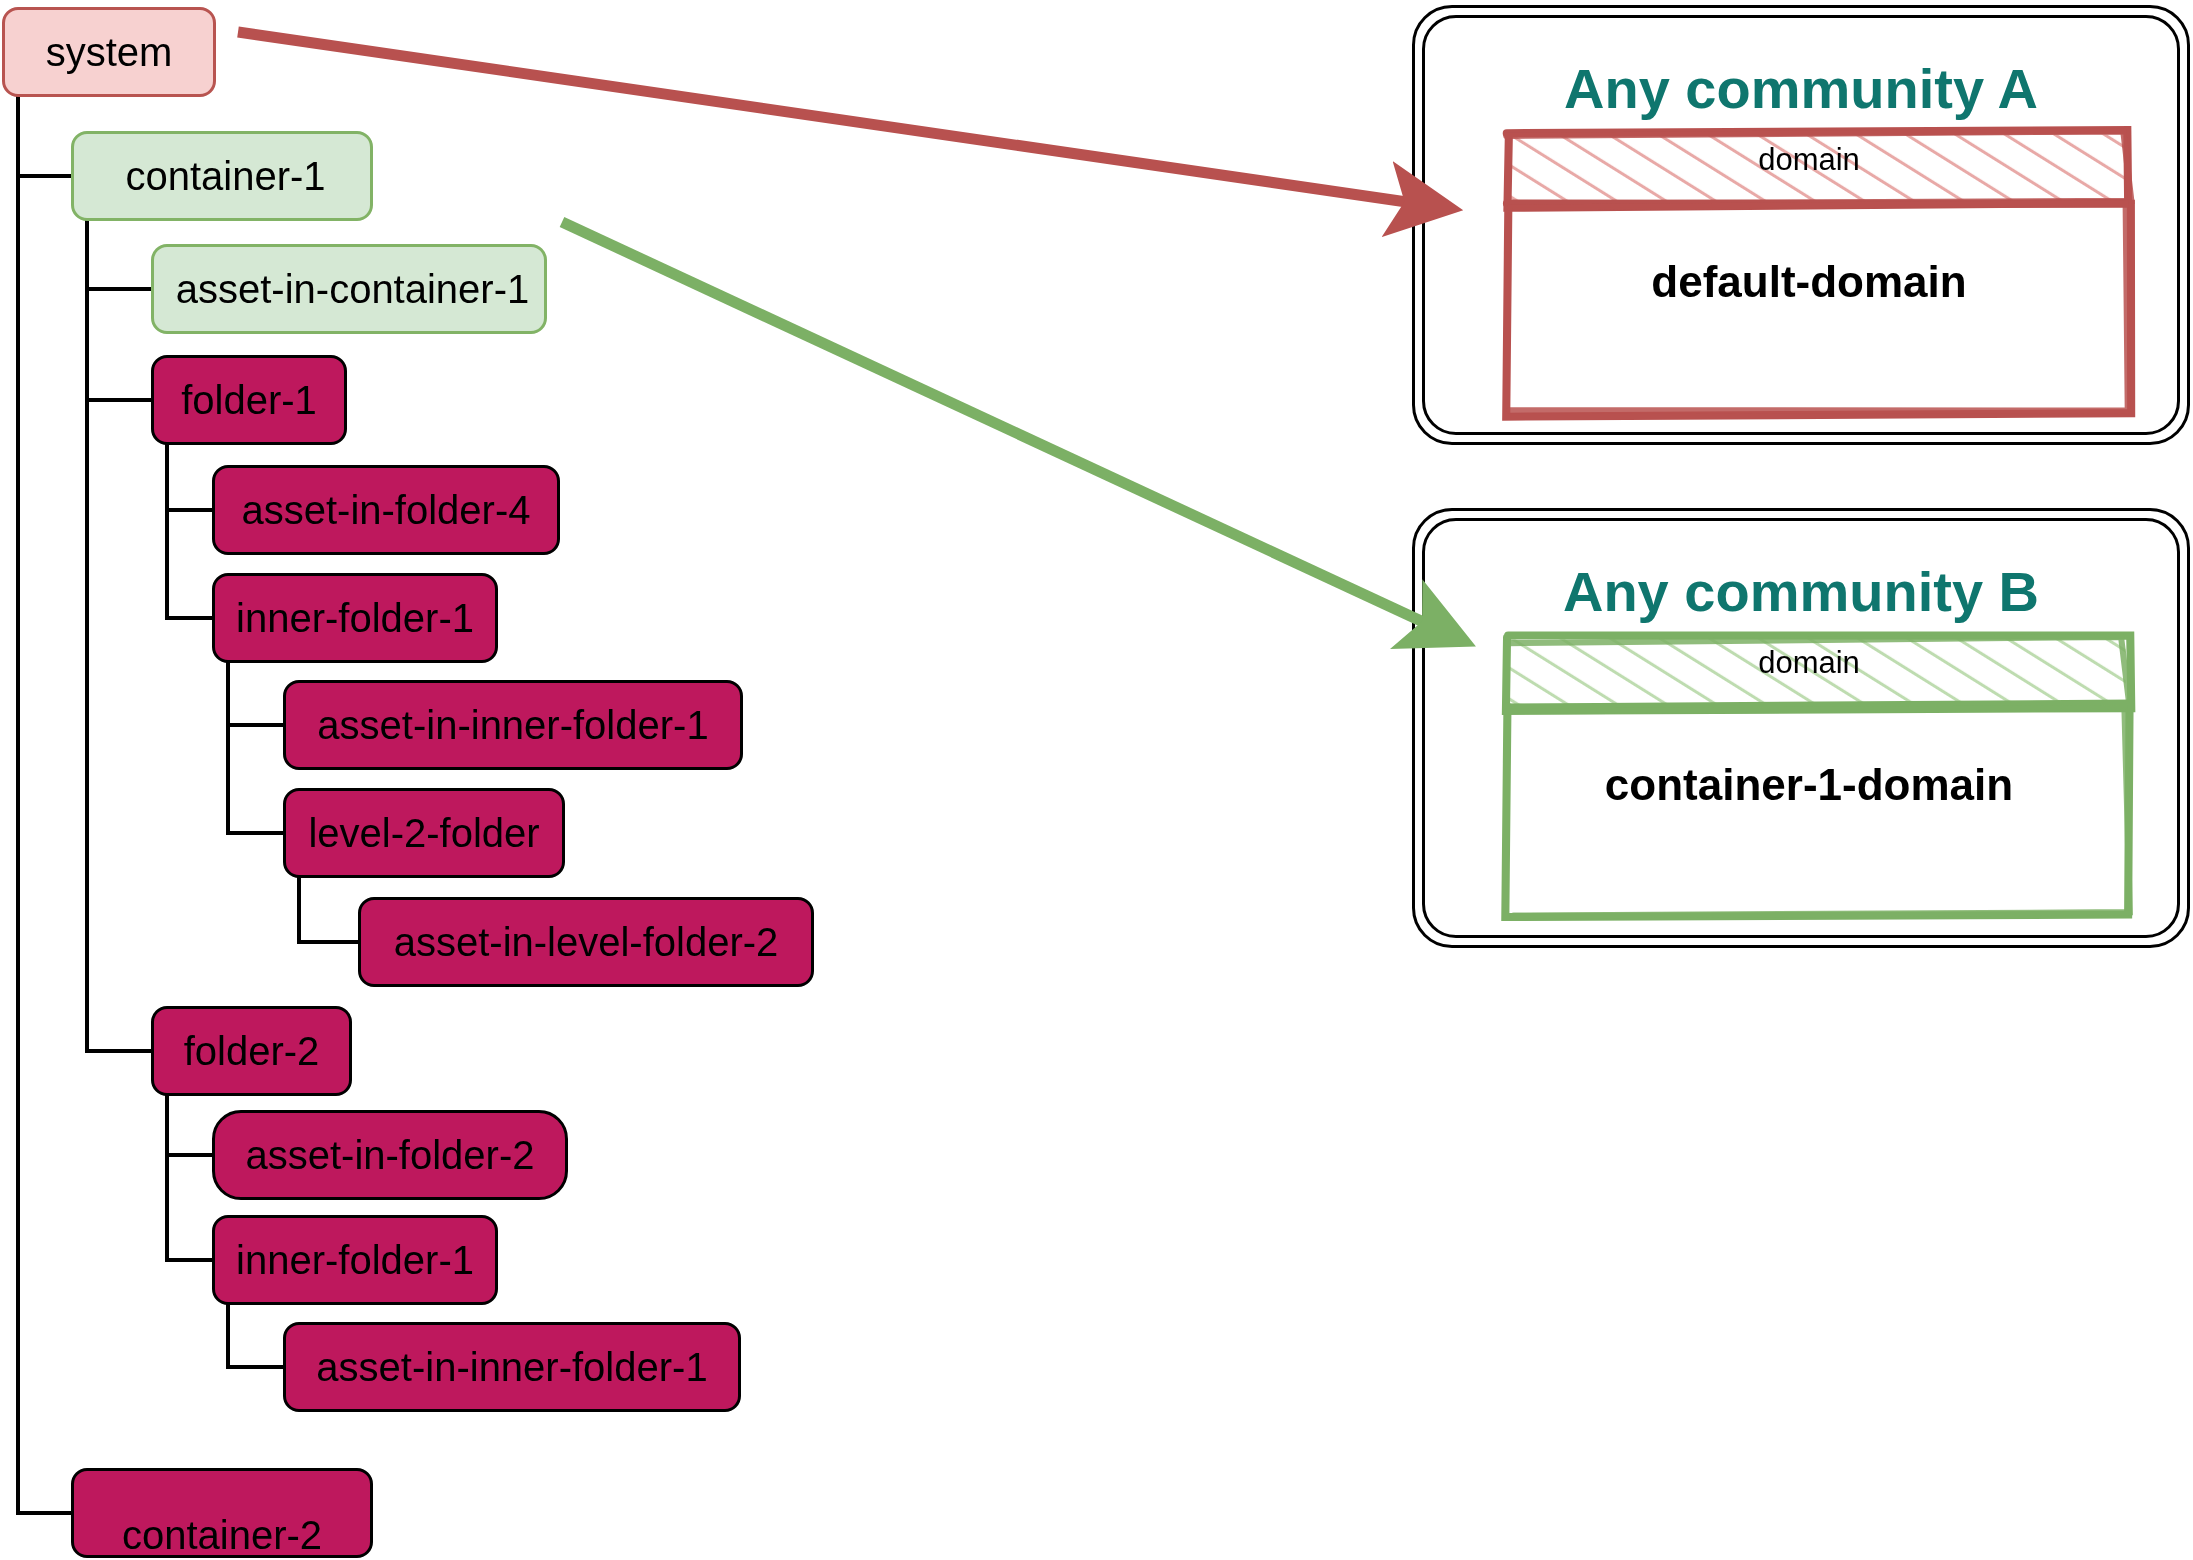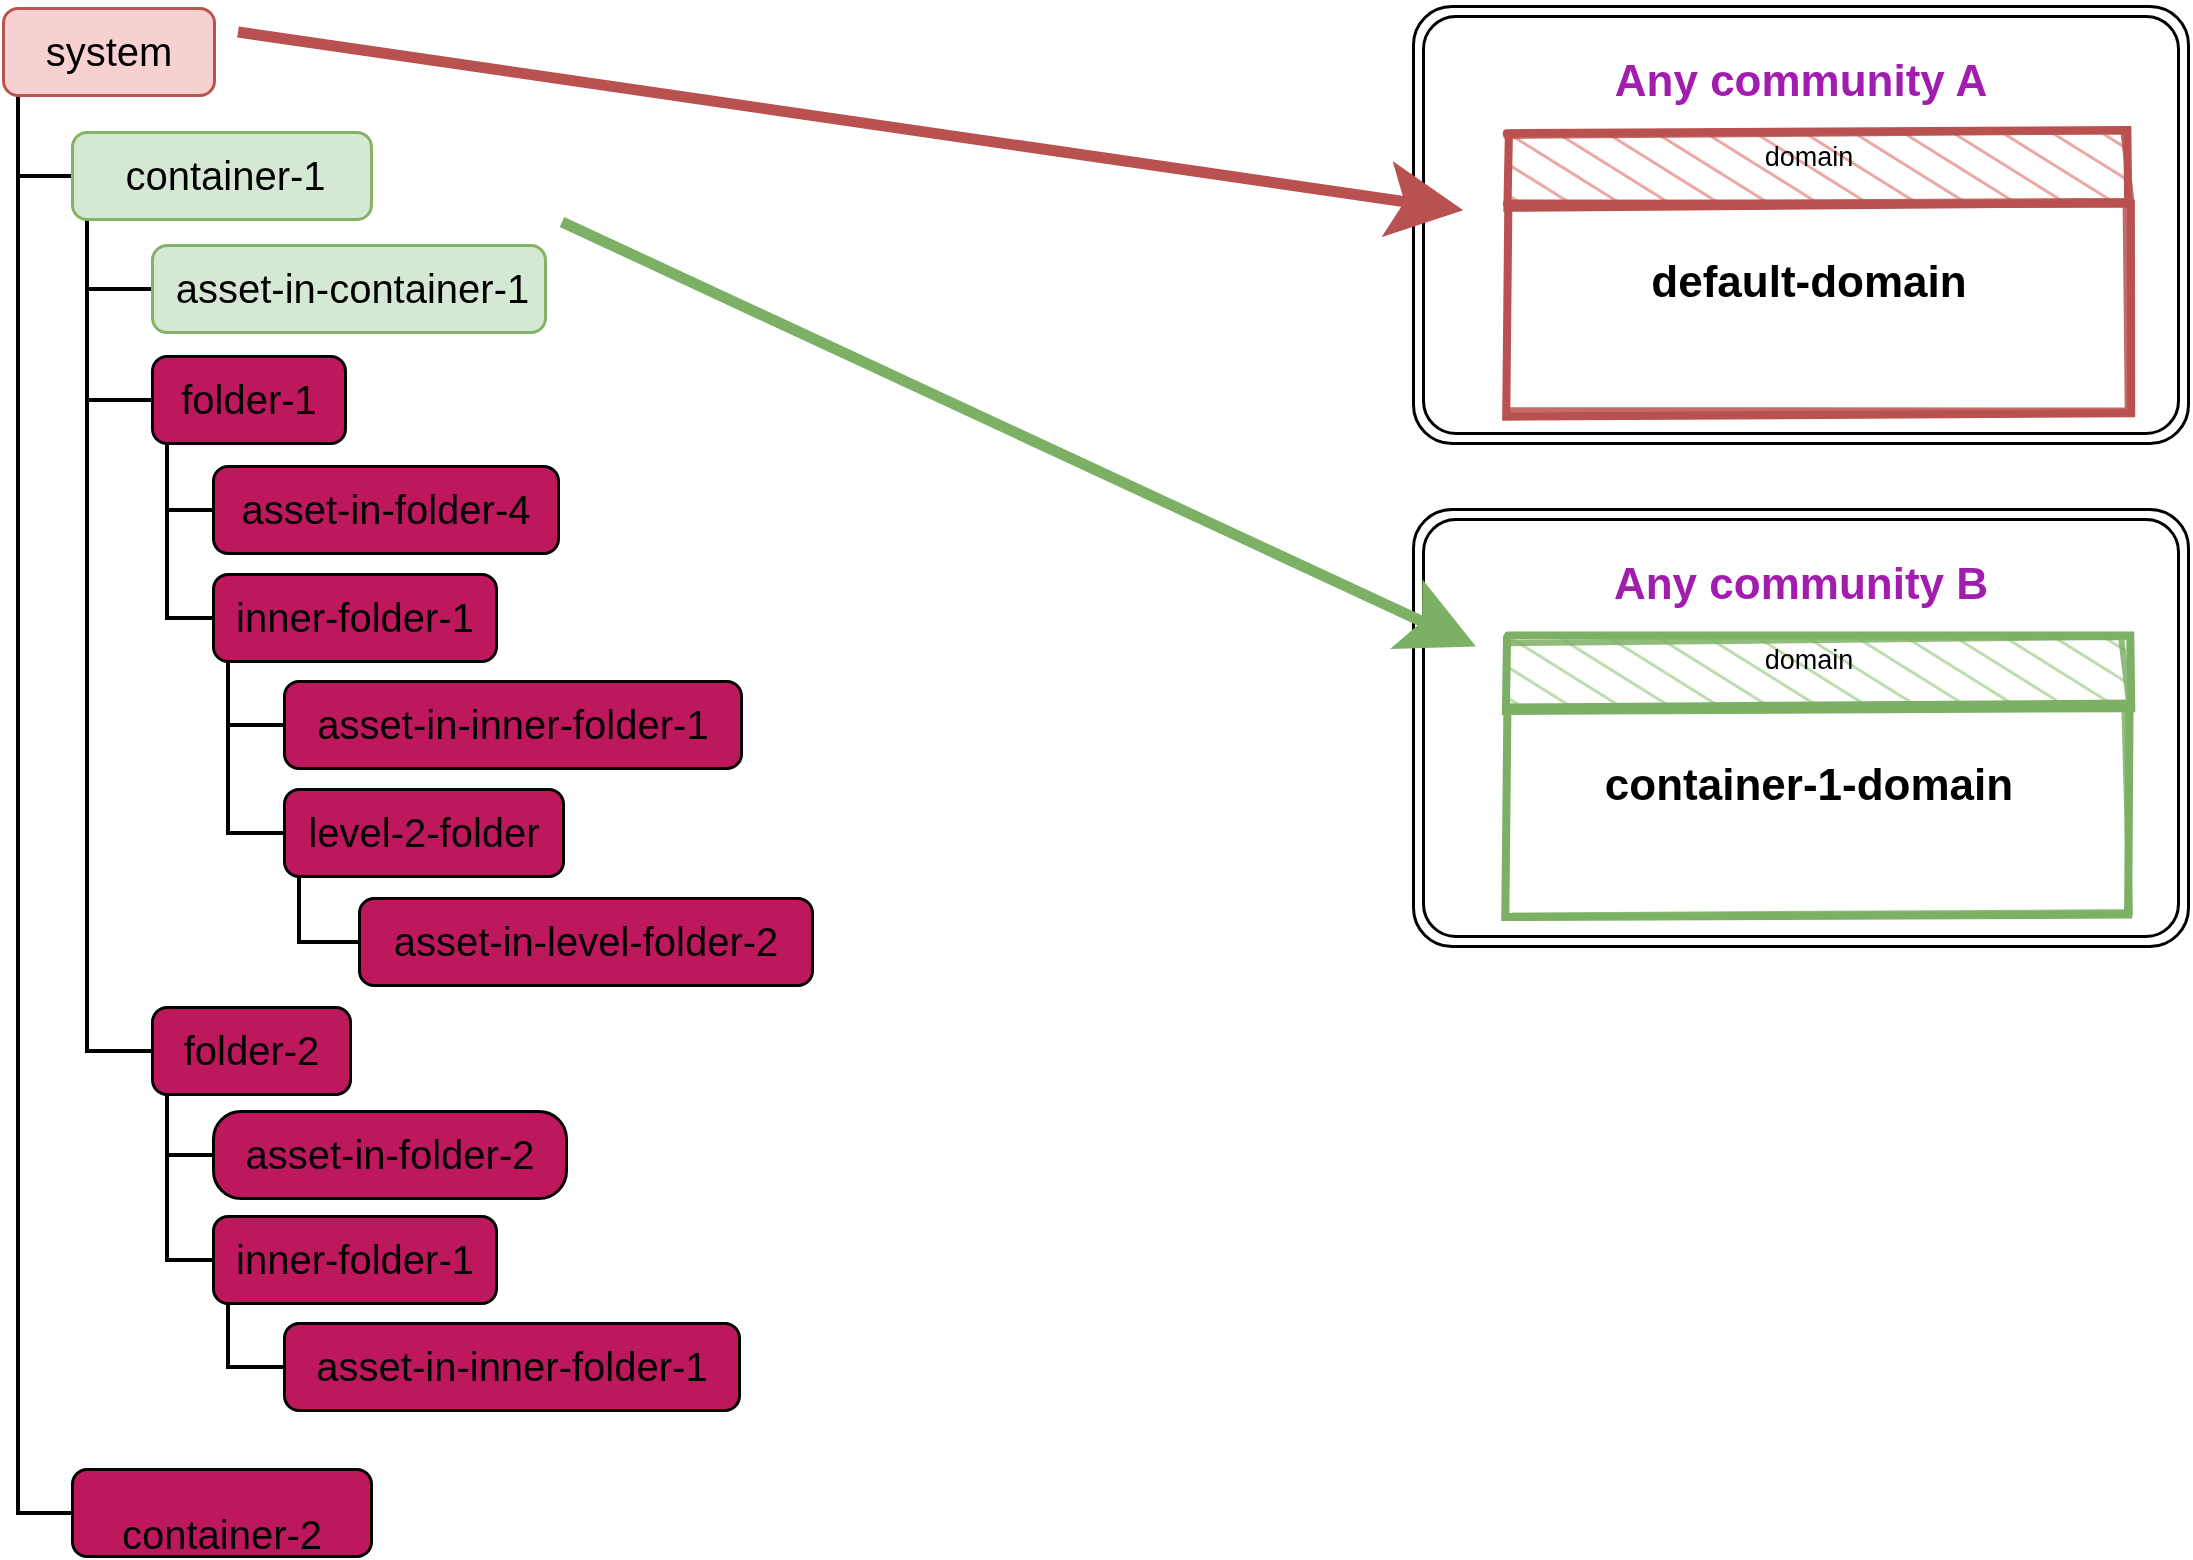--- a/index.html
+++ b/index.html
@@ -47,34 +47,34 @@
     position:absolute;
     left:7px;top:7px;right:7px;bottom:7px;
     border:3px solid #000000;
     border-radius:34px;
     pointer-events:none;
   }
   .community-title{
     position:absolute;
     left:0;right:0;
     text-align:center;
-    font-size:44px;
+    font-size:56px;
     font-weight:bold;
-    color:#a21caf;
+    color:#0f766e;
     white-space:nowrap;
   }
 
   
   .package{position:absolute;}
   .package svg{position:absolute;left:0;top:0;overflow:visible;}
   .pkg-tab-label{
     position:absolute;
     left:0;right:0;
     text-align:center;
-    font-size:27px;
+    font-size:31px;
     color:#000000;
     white-space:nowrap;
   }
   .pkg-body-label{
     position:absolute;
     left:0;right:0;
     text-align:center;
     font-size:44px;
     font-weight:bold;
     color:#000000;

